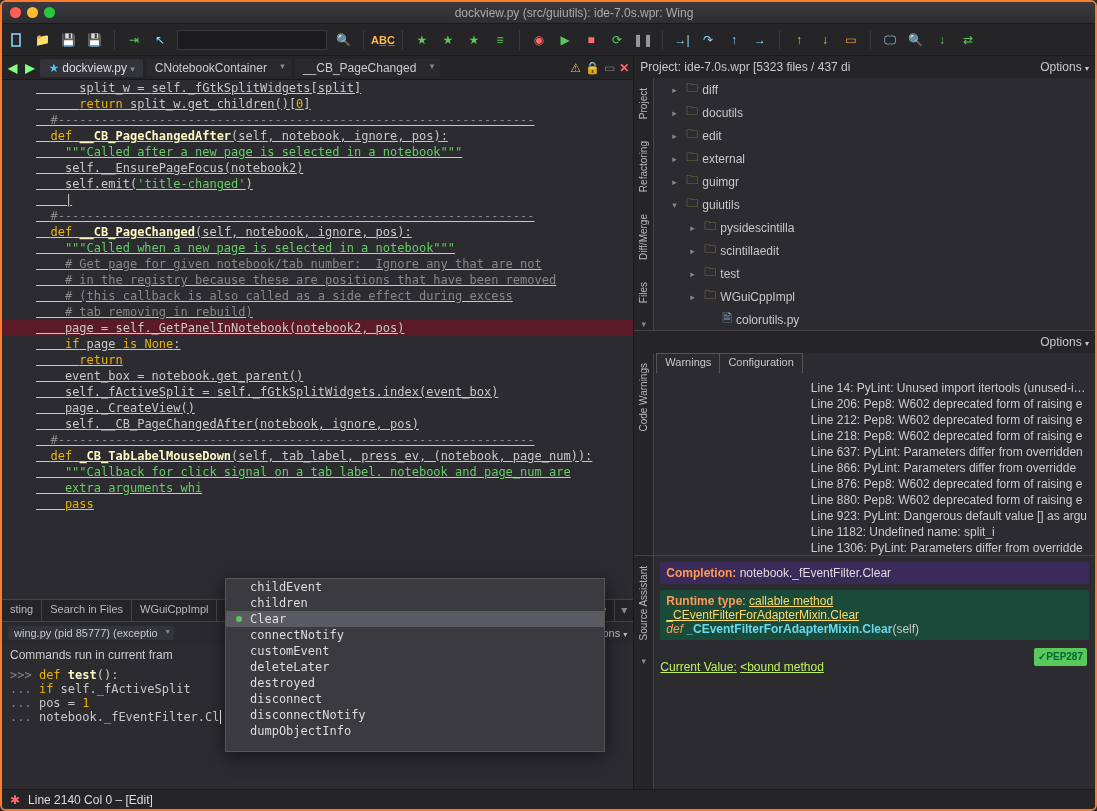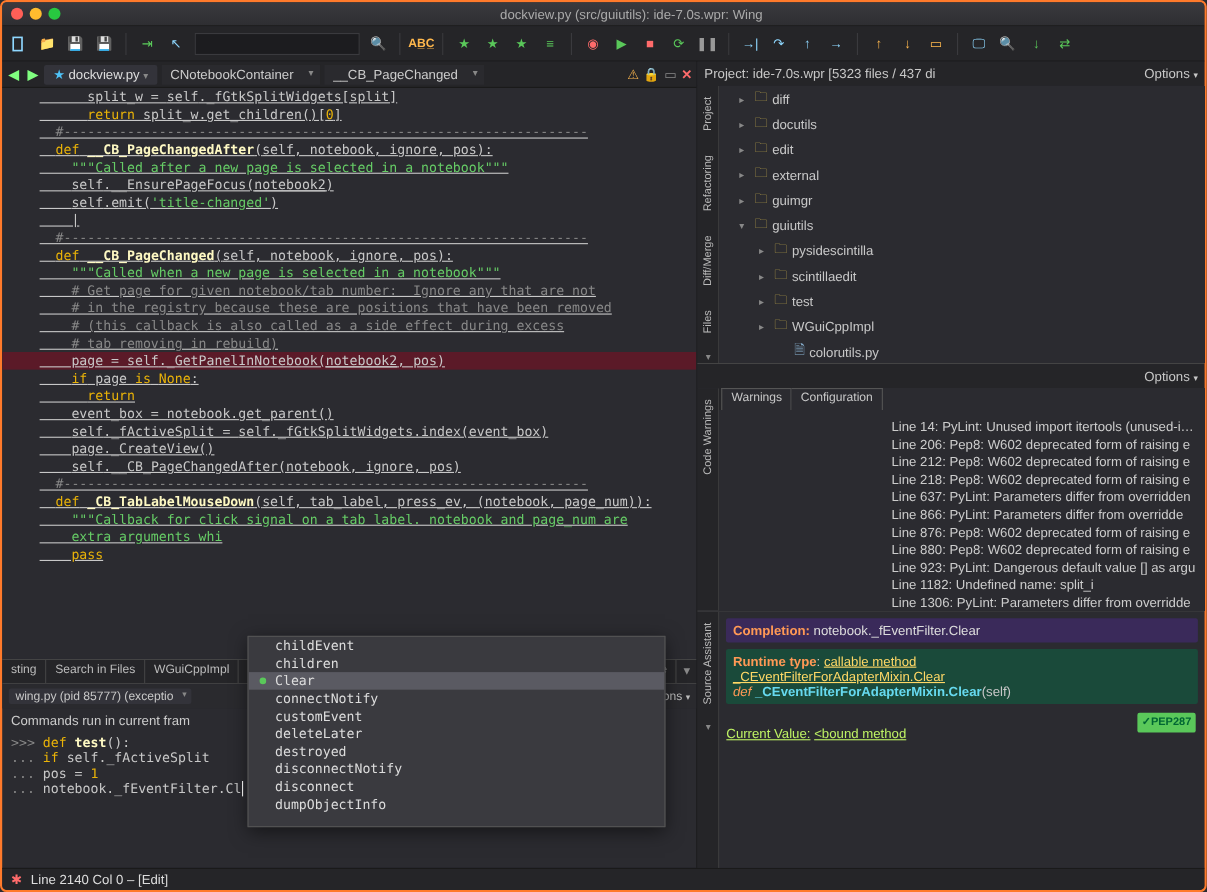--- a/index.html
+++ b/index.html
@@ -414,21 +414,21 @@
 </div>
 
 <div class="autocomplete" id="autocomplete">
     <div class="ac-item">childEvent</div>
     <div class="ac-item">children</div>
     <div class="ac-item sel"><span class="dot"></span>Clear</div>
     <div class="ac-item">connectNotify</div>
     <div class="ac-item">customEvent</div>
     <div class="ac-item">deleteLater</div>
     <div class="ac-item">destroyed</div>
+    <div class="ac-item">disconnect</div>
     <div class="ac-item">disconnectNotify</div>
-    <div class="ac-item">disconnect</div>
     <div class="ac-item">dumpObjectInfo</div>
   </div>
 
 <div class="statusbar">
   <span class="status-bug">✱</span>
   <span>Line 2140 Col 0 – [Edit]</span>
 </div>
 
 </body></html>

